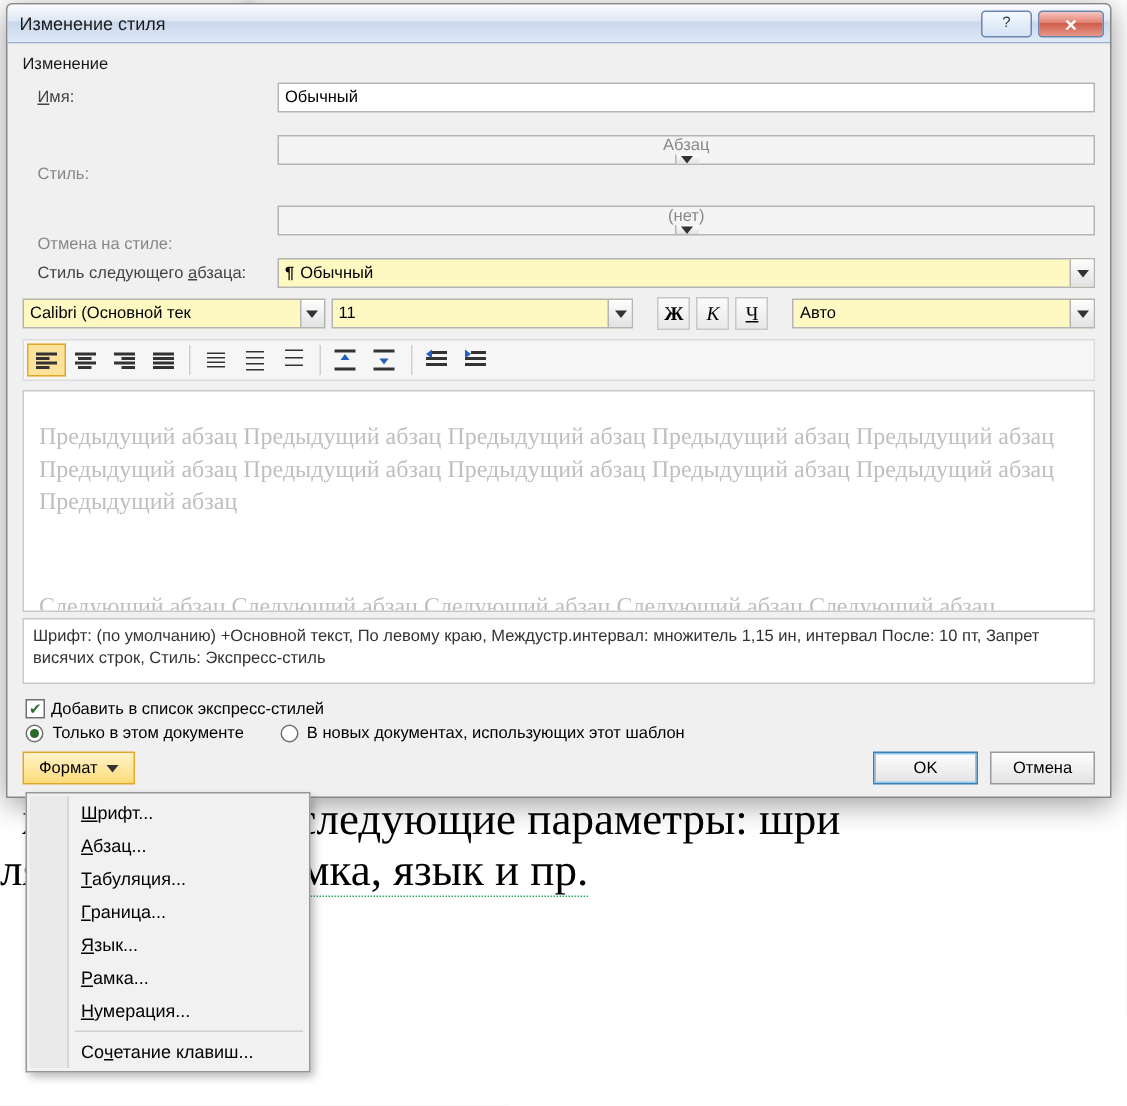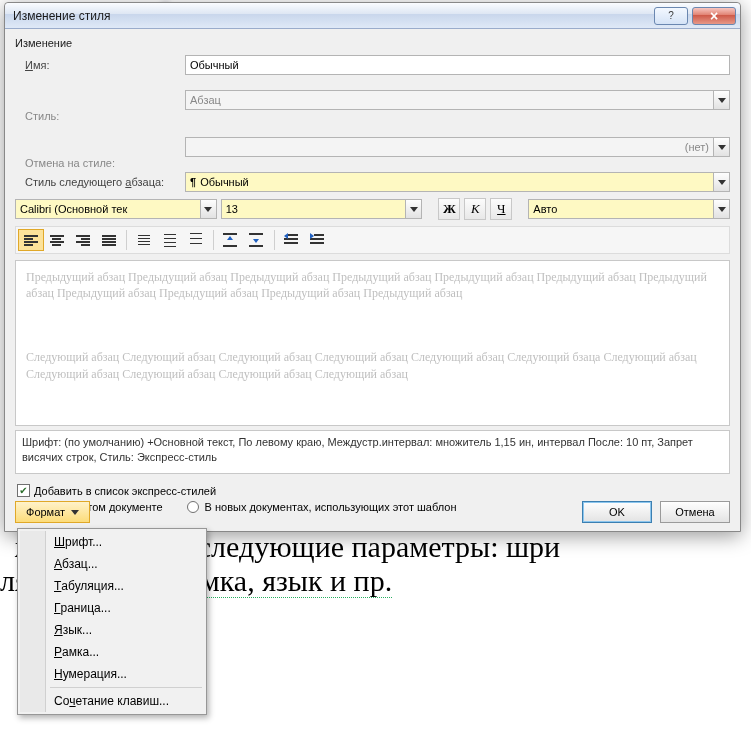--- a/index.html
+++ b/index.html
@@ -38,21 +38,21 @@
 
   .row { display:flex; align-items:center; margin-bottom:3px; }
   .row-label { width:170px; padding-left:10px; color:#444; }
   .row-label .accel { text-decoration:underline; }
   .dim { color:#888;margin-top:32px; }
 
   .text-input {
     flex:1; height:20px; border:1px solid #b4b4b4; background:#fff; padding:0 4px; font-size:11px;
   }
   .combo { position:relative; flex:1; height:20px; border:1px solid #b4b4b4; background:#fef9c3; display:flex; align-items:center; }
-  .combo.disabled { background:#f4f4f4; color:#888; }
+  .combo.disabled { background:#f4f4f4; color:#888;flex-direction:column; }
   .combo-val { flex:1; padding:0 4px; font-size:11px; }
   .combo-btn { width:16px; height:18px; border-left:1px solid #b4b4b4; background:linear-gradient(#fefefe,#e2e2e2); display:flex; align-items:center; justify-content:center; }
   .tri-down { width:0;height:0;border-left:4px solid transparent;border-right:4px solid transparent;border-top:5px solid #333; }
   .pilcrow { font-weight:bold; margin-right:4px; }
 
   .fmt-row { display:flex; align-items:center; margin-top:6px; gap:4px; }
   .font-combo { width:158px; }
   .size-combo { width:42px; }
   .biu { width:22px; height:22px; border:1px solid #c8c8c8; background:linear-gradient(#fcfcfc,#e8e8e8); display:flex; align-items:center; justify-content:center; font-family:"Times New Roman",serif; font-size:13px; }
   .biu.bold { font-weight:bold; }
@@ -83,22 +83,22 @@
   .sa .bar:nth-child(1){top:0;} .sa .bar:nth-child(2){top:12px;} .sa .arrU{top:6px;border-top:4px solid #2060c0;}
 
   .indent-icon { width:16px; height:14px; position:relative; }
   .indent-icon i{position:absolute;height:2px;background:#333;}
   .ind-dec i:nth-child(1){top:1px;left:4px;width:10px;} .ind-dec i:nth-child(2){top:5px;left:0;width:14px;} .ind-dec i:nth-child(3){top:9px;left:0;width:14px;}
   .ind-dec .arr{position:absolute;top:0;left:0;width:0;height:0;border-top:3px solid transparent;border-bottom:3px solid transparent;border-right:4px solid #2060c0;}
   .ind-inc i:nth-child(1){top:1px;left:4px;width:10px;} .ind-inc i:nth-child(2){top:5px;left:0;width:14px;} .ind-inc i:nth-child(3){top:9px;left:0;width:14px;}
   .ind-inc .arr{position:absolute;top:0;left:0;width:0;height:0;border-top:3px solid transparent;border-bottom:3px solid transparent;border-left:4px solid #2060c0;}
 
   .preview {
-    margin-top:6px; border:1px solid #c8c8c8; background:#fff; height:166px; padding:8px 10px; overflow:hidden;
-    font-family:"Times New Roman",serif; font-size:12px; color:#bfbfbf; line-height:1.35;
+    margin-top:6px; border:1px solid #c8c8c8; background:#fff; height:148px; padding:20px 10px; overflow:hidden;
+    font-family:"Times New Roman",serif; font-size:16px; color:#bfbfbf; line-height:1.35;
   }
   .preview .gap { height:48px; }
 
   .desc-box { margin-top:4px; border:1px solid #c8c8c8; background:#fff; height:44px; padding:4px 6px; font-size:11px; color:#333; line-height:1.35; }
 
   .check-row { margin-top:10px; display:flex; align-items:center; gap:4px; padding-left:2px; }
   .checkbox { width:13px; height:13px; border:1px solid #707070; background:#fff; display:flex; align-items:center; justify-content:center; font-size:10px; color:#2b6e2b; }
   .radio-row { margin-top:4px; display:flex; align-items:center; gap:6px; padding-left:2px; }
   .radio { width:12px; height:12px; border:1px solid #707070; border-radius:50%; background:#fff; display:flex; align-items:center; justify-content:center; }
   .radio.on::after { content:""; width:6px; height:6px; background:#2a6b2a; border-radius:50%; }
@@ -184,21 +184,21 @@
 
 
     <div class="fmt-row">
       <div class="combo font-combo">
         <div class="combo-val">Calibri (Основной тек</div>
         <div class="combo-btn">
             <div class="tri-down"></div>
           </div>
       </div>
       <div class="combo size-combo">
-        <div class="combo-val">13</div>
+        <div class="combo-val">11</div>
         <div class="combo-btn">
             <div class="tri-down"></div>
           </div>
       </div>
       <div style="width:8px;"></div>
       <div class="biu bold">Ж</div>
       <div class="biu ital">К</div>
       <div class="biu under">Ч</div>
       <div style="width:8px;"></div>
       <div class="combo color-combo">

